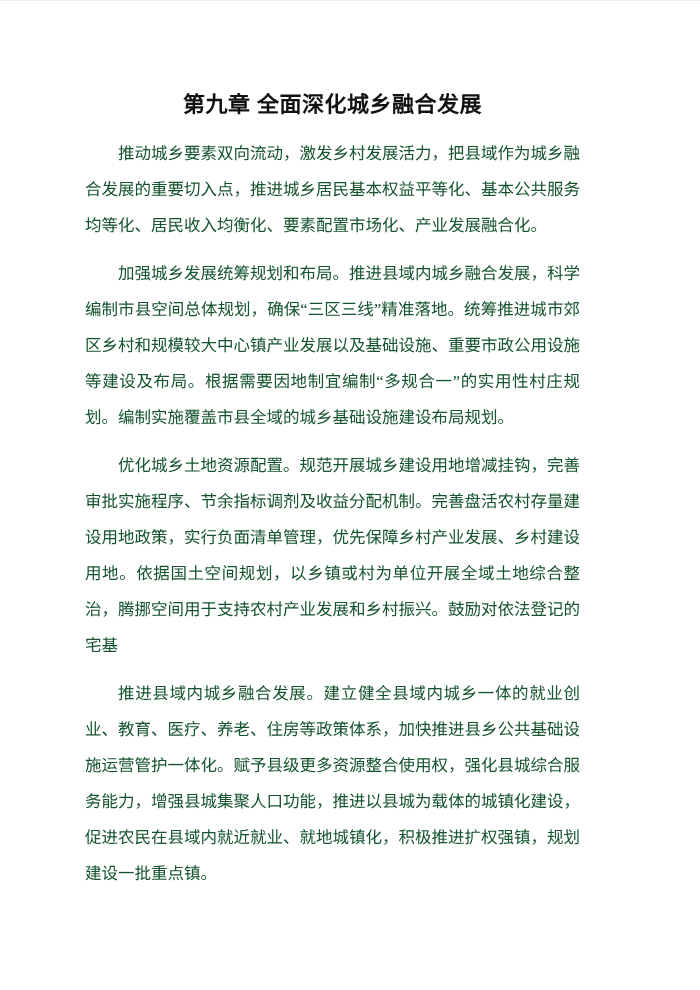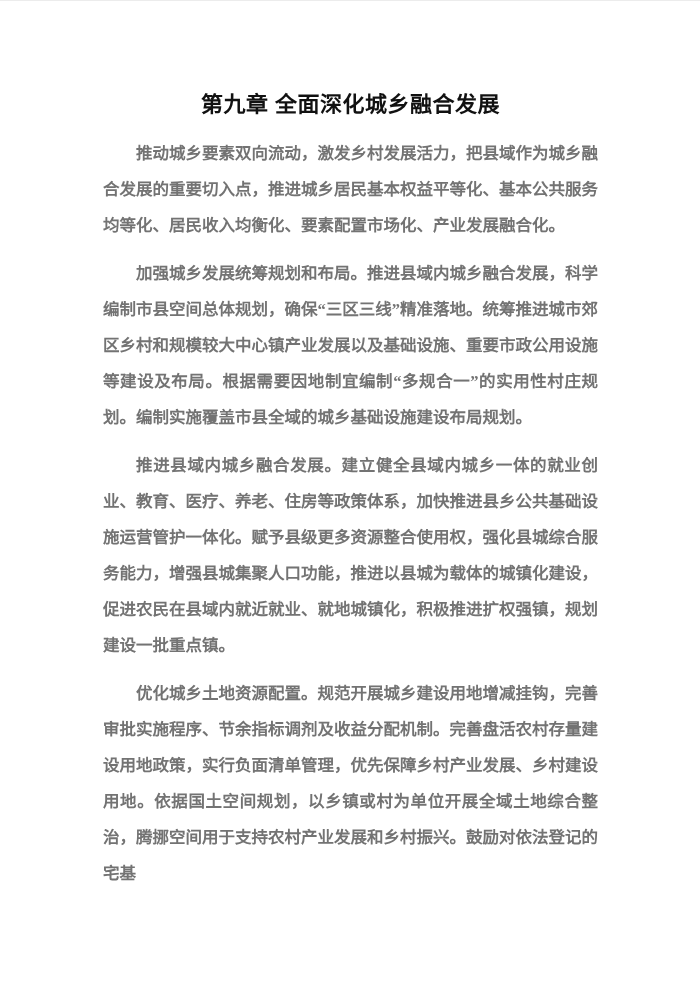--- a/index.html
+++ b/index.html
@@ -12,21 +12,21 @@
     width: 700px;
     height: 990px;
     background: #ffffff;
     overflow: hidden;
     border-top: 1px solid #ececec;
     box-sizing: border-box;
     color: #1a1a1a;
   }
   .content {
     position: absolute;
-    left: 103px;
+    left: 85px;
     top: 0;
     width: 495px;
   }
   .chapter-title {
     margin: 88px 0 0 0;
     font-family: "Liberation Sans", "DejaVu Sans", sans-serif;
     font-weight: 700;
     font-size: 22px;
     line-height: 32px;
     text-align: center;
@@ -44,37 +44,36 @@
     letter-spacing: 0.5px;
   }
   .body-para {
     margin: 12px 0 2px 0;
     font-family: "Liberation Serif", "DejaVu Serif", serif;
     font-size: 16.5px;
     line-height: 36px;
     text-align: justify;
     text-justify: inter-ideograph;
     text-indent: 2em;
-    color: #737373;
+    color: #14532d;
     word-break: break-all;
-    font-weight: bold;
   }
   .body-para.first {
     margin-top: 15px;
   }
 </style>
 </head>
 <body>
 
 <div class="page">
   <div class="content">
     <h1 class="chapter-title">第九章 全面深化城乡融合发展</h1>
 
     <p class="body-para first">推动城乡要素双向流动，激发乡村发展活力，把县域作为城乡融合发展的重要切入点，推进城乡居民基本权益平等化、基本公共服务均等化、居民收入均衡化、要素配置市场化、产业发展融合化。</p>
 
 
     <p class="body-para">加强城乡发展统筹规划和布局。推进县域内城乡融合发展，科学编制市县空间总体规划，确保“三区三线”精准落地。统筹推进城市郊区乡村和规模较大中心镇产业发展以及基础设施、重要市政公用设施等建设及布局。根据需要因地制宜编制“多规合一”的实用性村庄规划。编制实施覆盖市县全域的城乡基础设施建设布局规划。</p>
 
+    <p class="body-para">优化城乡土地资源配置。规范开展城乡建设用地增减挂钩，完善审批实施程序、节余指标调剂及收益分配机制。完善盘活农村存量建设用地政策，实行负面清单管理，优先保障乡村产业发展、乡村建设用地。依据国土空间规划，以乡镇或村为单位开展全域土地综合整治，腾挪空间用于支持农村产业发展和乡村振兴。鼓励对依法登记的宅基</p>
+
     <p class="body-para">推进县域内城乡融合发展。建立健全县域内城乡一体的就业创业、教育、医疗、养老、住房等政策体系，加快推进县乡公共基础设施运营管护一体化。赋予县级更多资源整合使用权，强化县城综合服务能力，增强县城集聚人口功能，推进以县城为载体的城镇化建设，促进农民在县域内就近就业、就地城镇化，积极推进扩权强镇，规划建设一批重点镇。</p>
-
-    <p class="body-para">优化城乡土地资源配置。规范开展城乡建设用地增减挂钩，完善审批实施程序、节余指标调剂及收益分配机制。完善盘活农村存量建设用地政策，实行负面清单管理，优先保障乡村产业发展、乡村建设用地。依据国土空间规划，以乡镇或村为单位开展全域土地综合整治，腾挪空间用于支持农村产业发展和乡村振兴。鼓励对依法登记的宅基</p>
   </div>
 </div>
 
 </body></html>

